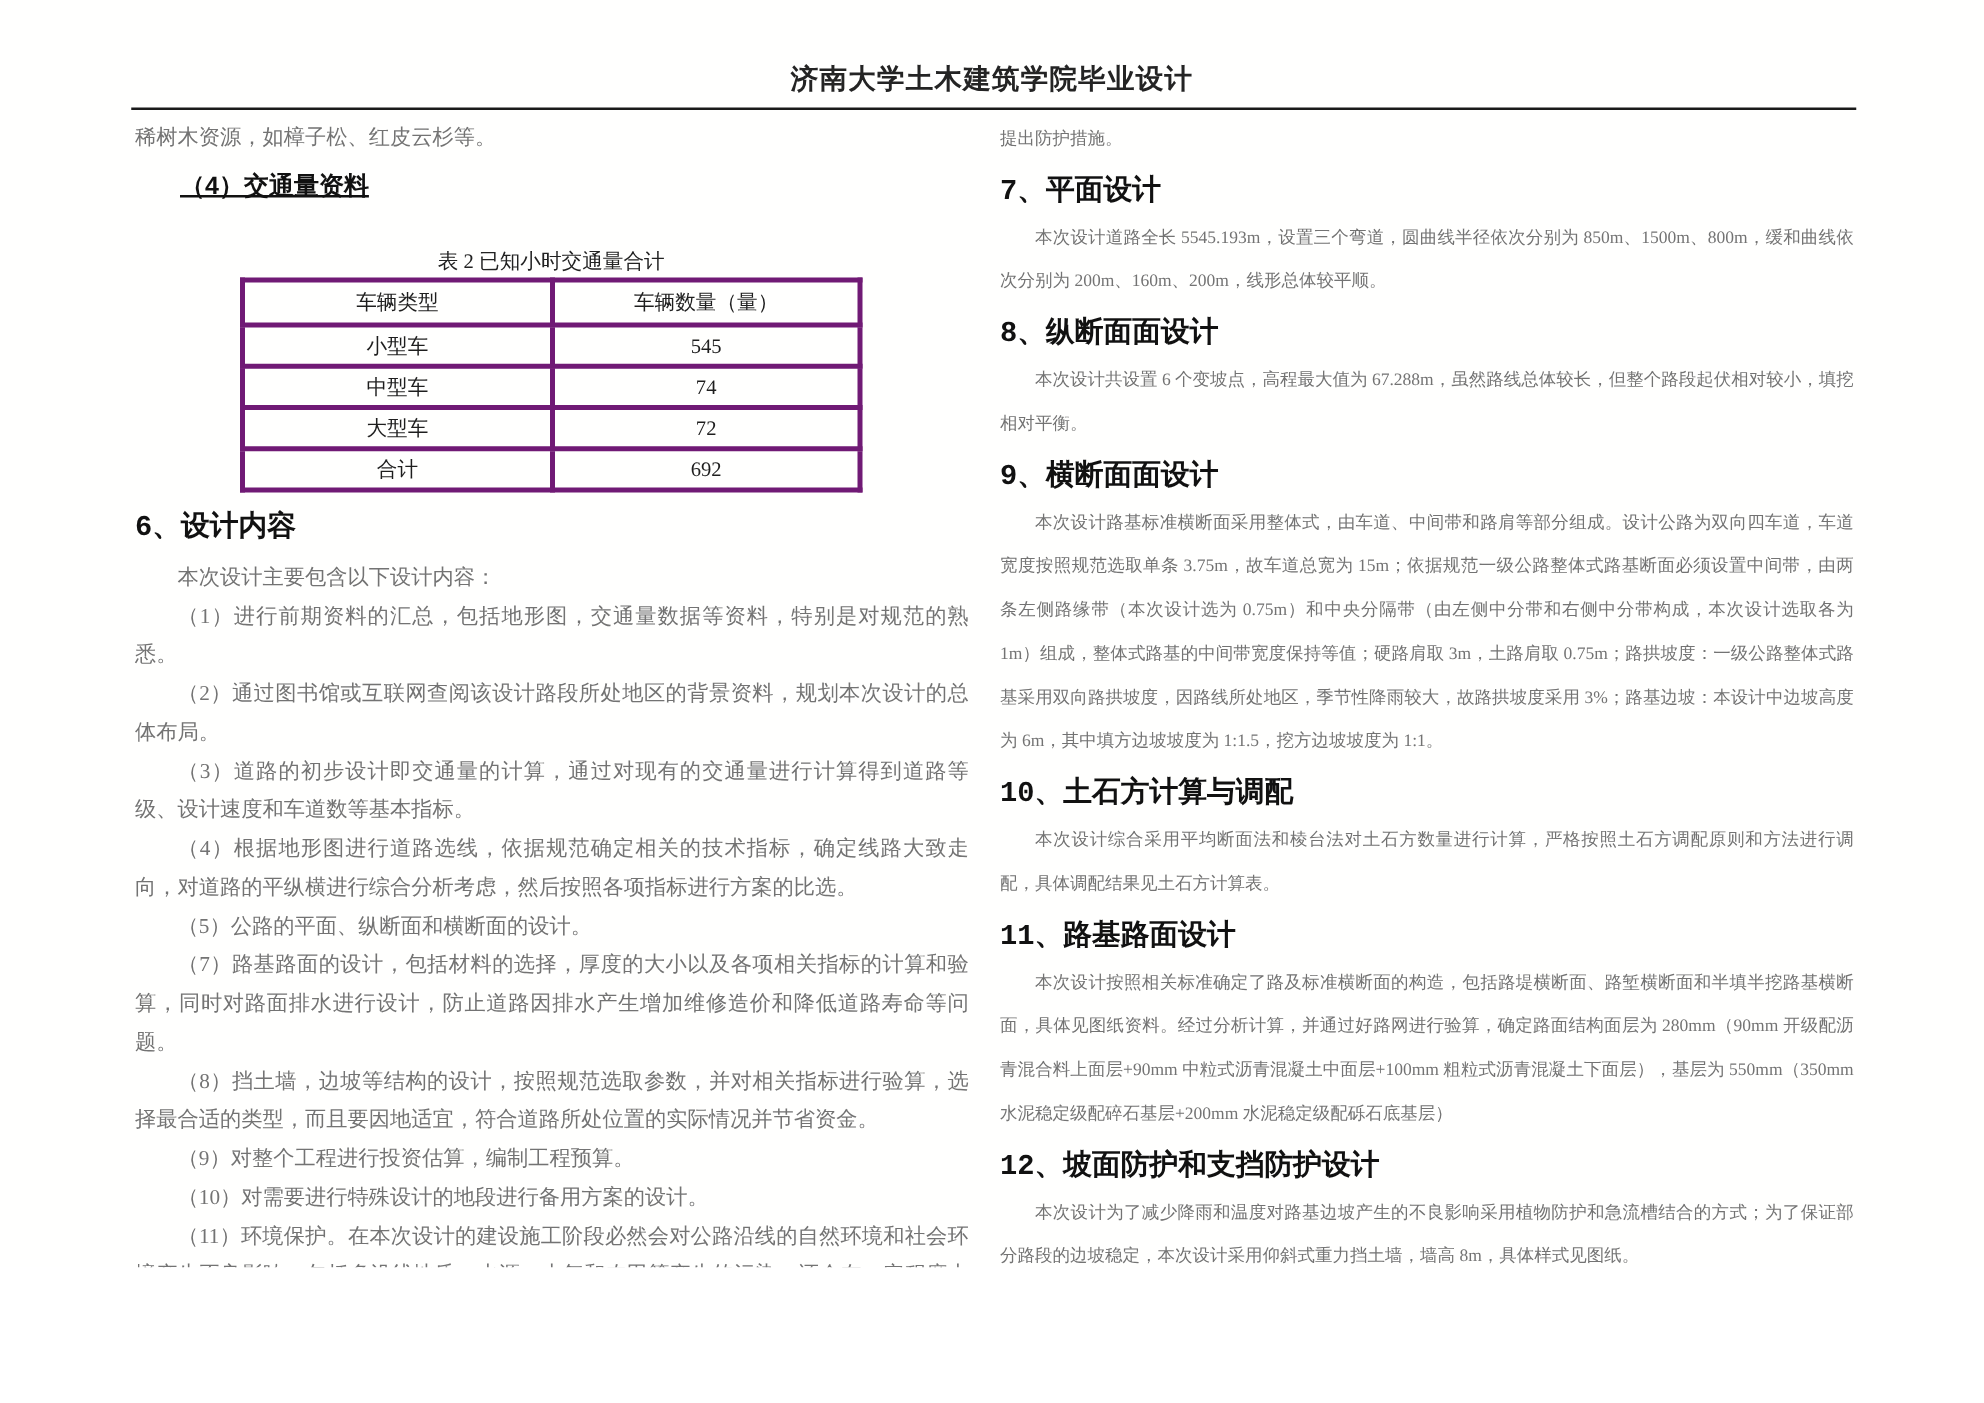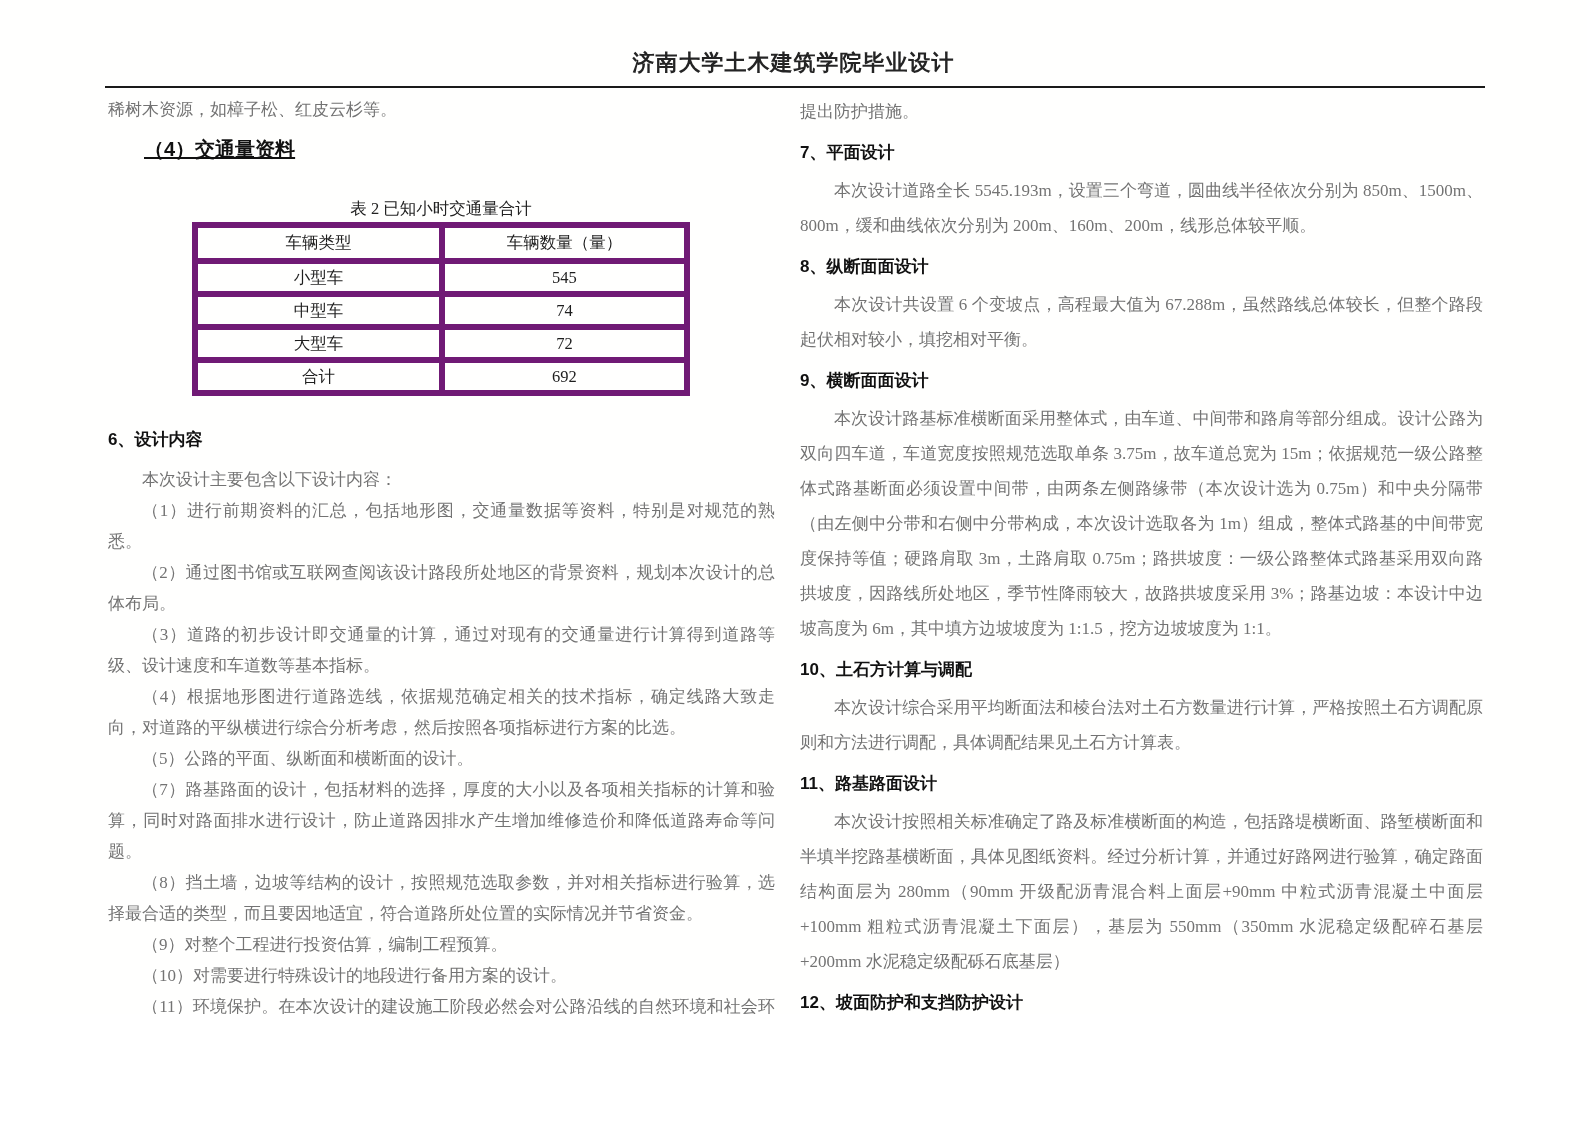--- a/index.html
+++ b/index.html
@@ -37,58 +37,58 @@
   .col-left  { left: 108px; width: 667px; }
   .col-right { left: 800px; width: 683px; }
 
   .para {
     margin: 0;
     font-size: 17px;
     line-height: 31px;
     text-align: justify;
     color: #737373;
   }
-  .col-right .para { font-size: 17px; line-height: 35px; }
+  .col-right .para { font-size: 14px; line-height: 35px; }
   .indent { text-indent: 2em; }
 
   .sub-heading {
     margin: 10px 0 0 0;
     padding-left: 36px;
     font-family: "Liberation Sans", "DejaVu Sans", sans-serif;
     font-weight: bold;
     font-size: 20px;
     line-height: 28px;
     color: #111;
     text-decoration: underline;
   }
   .section-heading {
     margin: 8px 0 4px 0;
-    font-family: Liberation Sans, sans-serif;
+    font-family: Liberation Mono, monospace;
     font-weight: bold;
-    font-size: 17px;
+    font-size: 23px;
     line-height: 32px;
     color: #111;
   }
-  .col-left .section-heading { margin-top: 28px; }
+  .col-left .section-heading { margin-top: 12px; }
 
   .table-title {
     margin: 36px 0 3px 84px;
     width: 498px;
     text-align: center;
     font-size: 16.5px;
     line-height: 20px;
     color: #222;
   }
   table.traffic {
     margin-left: 84px;
     width: 498px;
     border-collapse: collapse;
   }
   table.traffic th, table.traffic td {
-    border: 6px solid #701a75;
+    border: 4px solid #701a75;
     font-weight: normal;
     font-size: 16.5px;
     text-align: center;
     padding: 0;
   }
   table.traffic th { height: 36px; }
   table.traffic td { height: 33px; }
   table.traffic col.c1 { width: 250px; }
   table.traffic col.c2 { width: 248px; }
 

